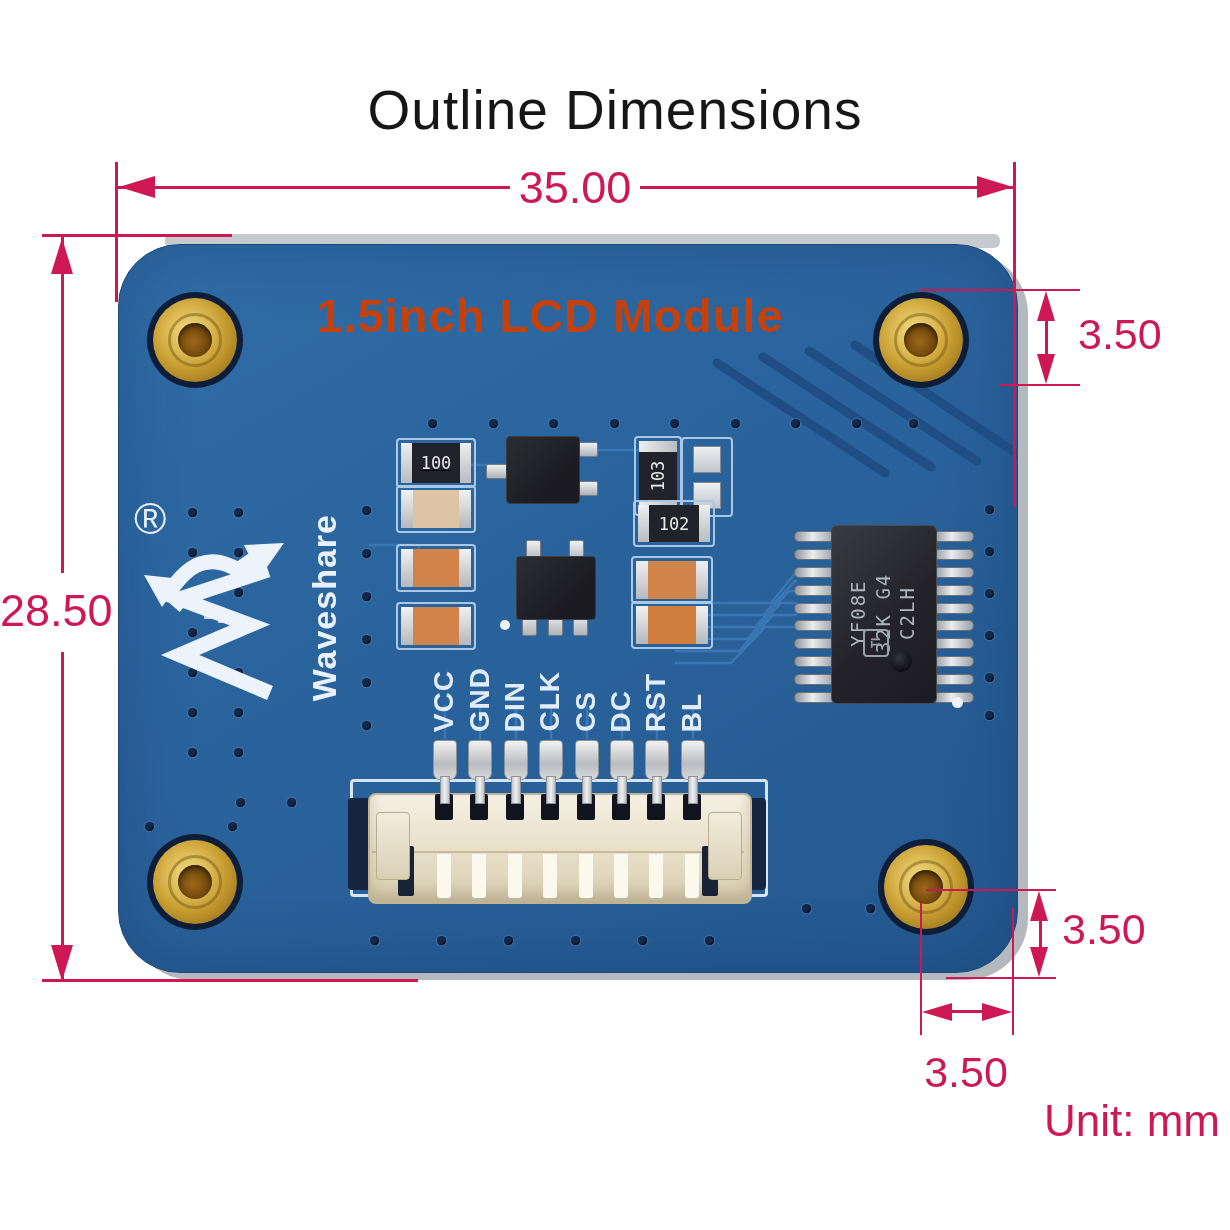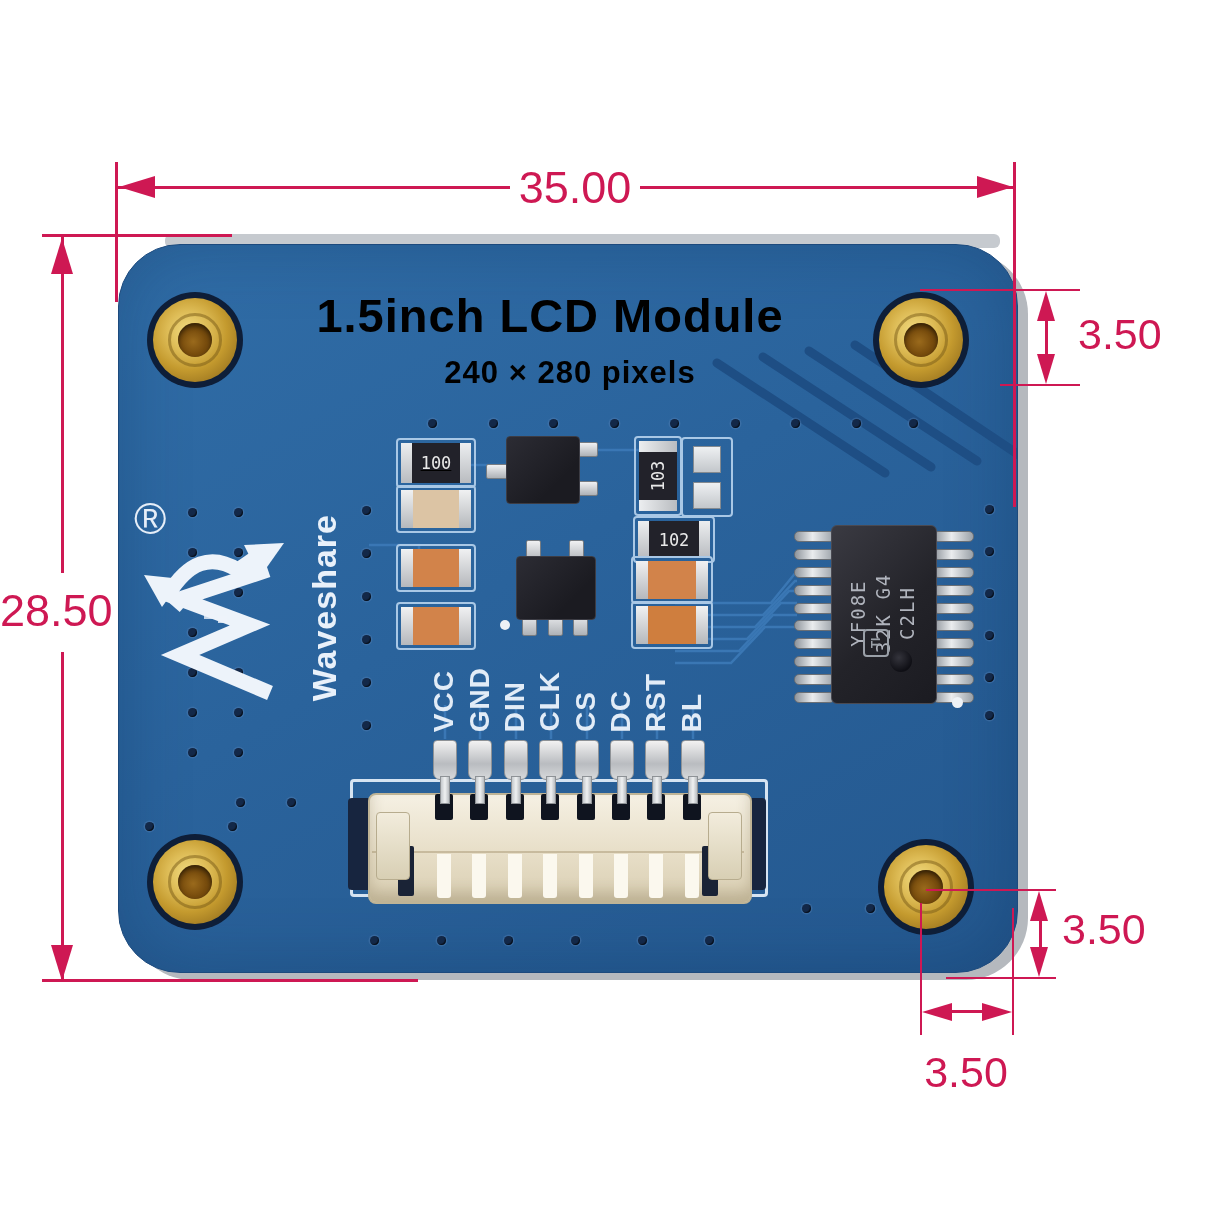--- a/index.html
+++ b/index.html
@@ -22,21 +22,21 @@
   
   .hole{width:96px;height:96px;border-radius:50%;background:#0e1e38;z-index:6;}
   .hole .gold{position:absolute;inset:6px;border-radius:50%;
       background:radial-gradient(circle at 42% 40%,#f2dc82 0%,#ddbb55 30%,#c49a2e 55%,#9c7620 82%,#7d5c16 100%);}
   .hole .ring{position:absolute;inset:21px;border-radius:50%;border:3px solid rgba(120,90,22,.5);}
   .hole .bore{position:absolute;inset:31px;border-radius:50%;
       background:radial-gradient(circle at 45% 55%,#9a6a1c 0%,#7a4e0e 45%,#5a3706 100%);
       box-shadow:inset 0 3px 5px rgba(0,0,0,.55);}
 
   
-  .silk{color:#000000;font-weight:bold;}
+  .silk{color:#c2410c;font-weight:bold;}
   .board-title{left:200px;top:288px;width:700px;text-align:center;font-size:47px;letter-spacing:1px;z-index:4;}
   .board-subtitle{left:250px;top:355px;width:640px;text-align:center;font-size:31px;letter-spacing:1px;z-index:4;}
   .regmark{left:134px;top:494px;font-size:44px;font-weight:normal;z-index:4;color:#e6eef8;}
   .brand{left:300px;top:505px;width:48px;height:205px;display:flex;align-items:center;justify-content:center;z-index:4;}
   .brand span{writing-mode:vertical-rl;transform:rotate(180deg);font-size:34px;font-weight:bold;
               color:#e9f1fa;letter-spacing:1px;}
   .logo{left:138px;top:515px;z-index:4;}
 
   
   .via{width:9px;height:9px;border-radius:50%;background:#132848;z-index:3;
@@ -115,20 +115,21 @@
   .triLs{border-top:9px solid transparent;border-bottom:9px solid transparent;border-right:30px solid #ce1853;}
   .triRs{border-top:9px solid transparent;border-bottom:9px solid transparent;border-left:30px solid #ce1853;}
   .triUs{border-left:9px solid transparent;border-right:9px solid transparent;border-bottom:30px solid #ce1853;}
   .triDs{border-left:9px solid transparent;border-right:9px solid transparent;border-top:30px solid #ce1853;}
 </style>
 </head>
 <body>
 
 <div id="stage">
 
+  <div class="abs page-title">Outline Dimensions</div>
 
   <div class="abs board-shadow"></div>
   <div class="abs board-topedge"></div>
 
   <div class="abs board">
     <svg class="traces" width="898" height="727" viewBox="0 0 898 727">
       <g stroke="#1e4e84" stroke-width="9" stroke-linecap="round">
         <path d="M 598 118 L 766 228"></path>
           <path d="M 644 112 L 812 222"></path>
         <path d="M 690 106 L 858 216"></path>
@@ -150,21 +151,20 @@
         <path d="M 556 370 H 644 L 676 336 H 678"></path>
           <path d="M 556 358 H 652 L 678 326"></path>
         <path d="M 352 220 H 392 V 248"></path>
           <path d="M 470 205 H 522"></path>
         <path d="M 250 300 H 300 V 340"></path>
       </g>
     </svg>
   </div>
 
   <div class="abs silk board-title">1.5inch LCD Module</div>
-  <div class="abs silk board-subtitle">240 × 280 pixels</div>
 
   <div class="abs regmark">®</div>
   <svg class="abs logo" width="160" height="200" viewBox="0 0 160 200">
     <g fill="none" stroke="#edf3fa" stroke-width="15">
       <path d="M 30 80 Q 60 30 100 55 L 116 44"></path>
       <path d="M 130 55 L 42 84 L 112 110 L 42 140 L 132 178" stroke-linejoin="miter"></path>
     </g>
     <polygon points="146,28 106,30 122,62" fill="#edf3fa"></polygon>
     <polygon points="6,60 44,64 24,92" fill="#edf3fa"></polygon>
     <path d="M 30 78 L 46 92" stroke="#edf3fa" stroke-width="13"></path>
@@ -209,21 +209,21 @@
         <span class="rlabel">103</span>
         <div class="cap b"></div>
       </div>
   </div>
   <div class="abs cmp" style="left:681px;top:437px;width:42px;height:70px;">
     <div class="padpair">
         <div></div>
         <div></div>
       </div>
   </div>
-  <div class="abs cmp" style="left:633px;top:516px;width:72px;height:37px;">
+  <div class="abs cmp" style="left:633px;top:500px;width:72px;height:37px;">
     <div class="rbody">
         <div class="cap l"></div>
         <span class="rlabel">102</span>
         <div class="cap r"></div>
       </div>
   </div>
   <div class="abs cmp" style="left:396px;top:485px;width:70px;height:38px;">
     <div class="cbody" style="background:#dcc4a4;">
         <div class="cap l"></div>
         <div class="cap r"></div>
@@ -372,20 +372,21 @@
   <div class="abs tri triDs" style="left:1030px;top:947px;"></div>
   <div class="abs dimtext" style="left:1062px;top:905px;font-size:43px;">3.50</div>
 
   <div class="abs dim" style="left:920px;top:903px;width:2px;height:132px;"></div>
   <div class="abs dim" style="left:1012px;top:908px;width:2px;height:127px;"></div>
   <div class="abs dim" style="left:950px;top:1010px;width:36px;height:3px;"></div>
   <div class="abs tri triLs" style="left:922px;top:1003px;"></div>
   <div class="abs tri triRs" style="left:982px;top:1003px;"></div>
   <div class="abs dimtext" style="left:905px;top:1048px;width:122px;text-align:center;font-size:43px;">3.50</div>
 
+  <div class="abs dimtext" style="left:1020px;top:1096px;width:200px;text-align:right;font-size:44px;">Unit: mm</div>
 
 <div class="abs via" style="left: 428px; top: 419px;"></div>
     <div class="abs via" style="left: 489px; top: 419px;"></div>
     <div class="abs via" style="left: 549px; top: 419px;"></div>
     <div class="abs via" style="left: 610px; top: 419px;"></div>
     <div class="abs via" style="left: 670px; top: 419px;"></div>
     <div class="abs via" style="left: 731px; top: 419px;"></div>
     <div class="abs via" style="left: 791px; top: 419px;"></div>
     <div class="abs via" style="left: 852px; top: 419px;"></div>
     <div class="abs via" style="left: 909px; top: 419px;"></div>

